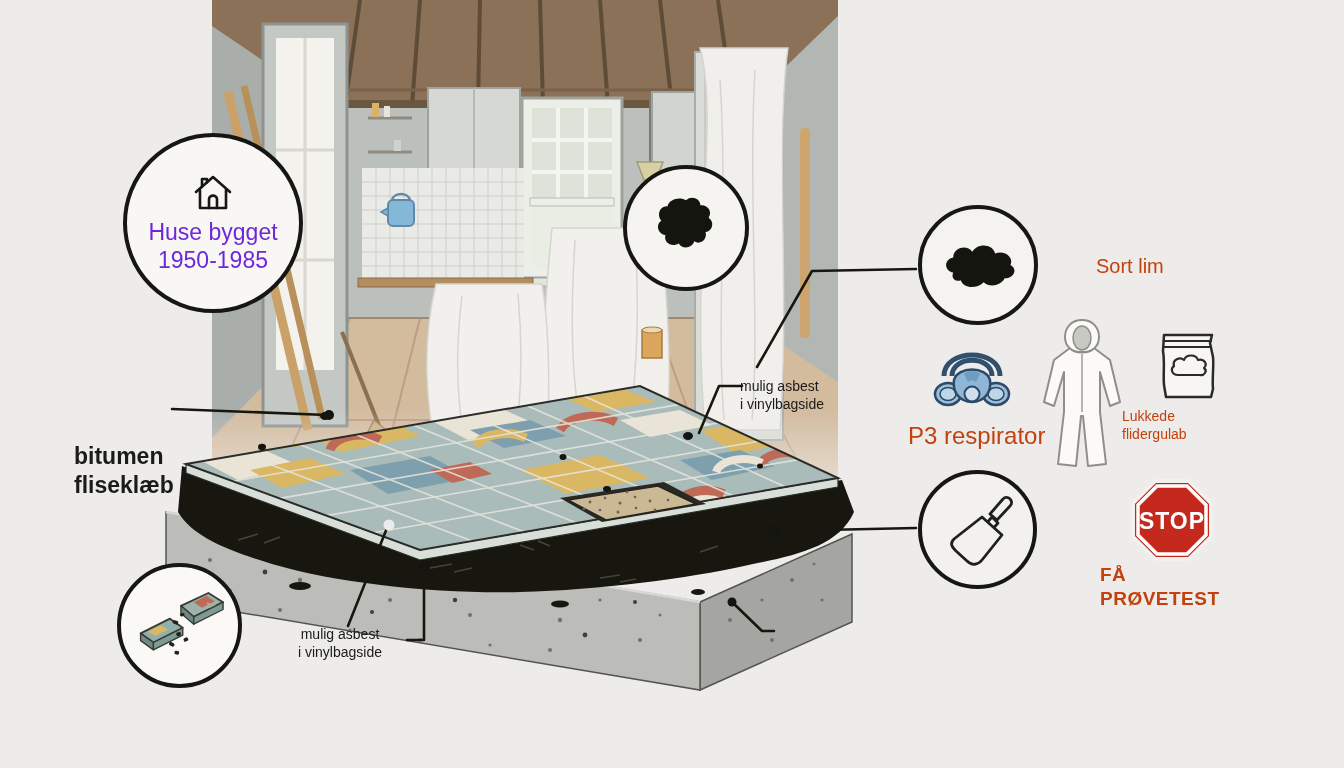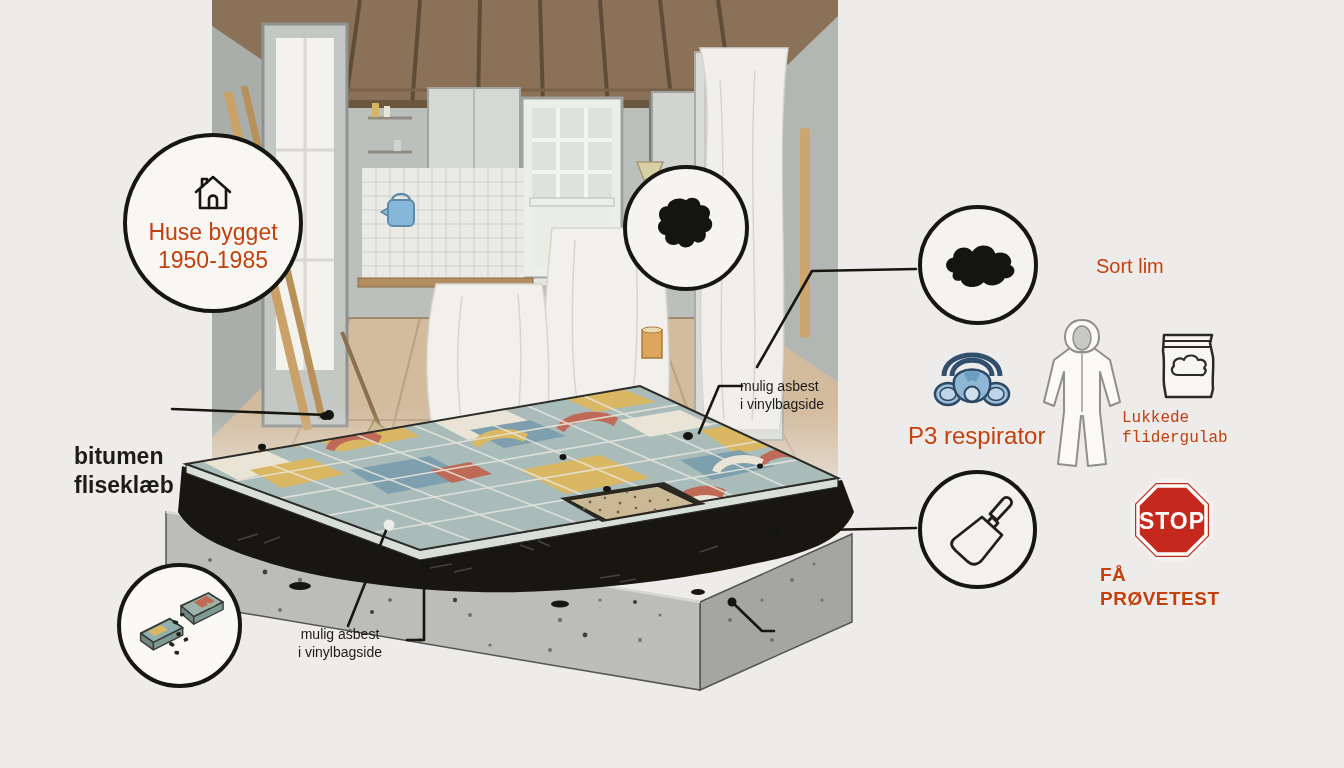--- a/index.html
+++ b/index.html
@@ -4,21 +4,21 @@
 <style>
   html,body{margin:0;padding:0;}
   body{font-family:"Liberation Sans",sans-serif;background:#e4e3e0;}
   .canvas{position:relative;width:1344px;height:768px;background:#edecea;overflow:hidden;}
   .abs{position:absolute;}
   svg{display:block;}
   
   .circle{position:absolute;border:4px solid #161613;border-radius:50%;background:#f8f7f4;
           box-sizing:border-box;display:flex;align-items:center;justify-content:center;
           flex-direction:column;}
-  .badge-text{color:#c2410c;font-size:23px;font-weight:500;line-height:1.22;text-align:center;}
+  .badge-text{color:#6d28d9;font-size:23px;font-weight:500;line-height:1.22;text-align:center;}
   
   .label{position:absolute;color:#1b1b19;line-height:1.27;}
   .label .ln{display:block;}
   .lbl-bold{font-size:23px;font-weight:700;margin-top:48px;}
   .lbl-reg{font-size:14px;font-weight:400;}
   .panel-text{position:absolute;color:#c2410c;text-align:left;line-height:1.25;}
 </style>
 </head>
 <body>
 
@@ -387,21 +387,21 @@
     <path d="M42,4 C31,4 25,12 25,21 C25,30 31,36 42,36 C53,36 59,30 59,21 C59,12 53,4 42,4 Z"></path>
     <ellipse cx="42" cy="22" rx="9" ry="12" fill="#c9c9c4" stroke-width="1.5"></ellipse>
     <path d="M42,38 V96" fill="none" stroke="#b5b5b0"></path>
   </svg>
 
   <svg class="abs" style="left:1156px;top:323px;" width="64" height="80" viewBox="0 0 64 80" fill="#f7f6f3" stroke="#2a2a26" stroke-width="2.5" stroke-linejoin="round">
     <path d="M8,12 L56,12 L54,20 L57,34 C58,44 56,54 57,66 L55,74 L10,74 L8,62 C7,50 9,40 7,28 Z"></path>
     <path d="M8,18 H56 M8,24 H55" fill="none" stroke-width="2"></path>
     <path d="M22,52 C16,52 14,46 18,43 C16,37 24,33 28,37 C30,31 40,31 42,37 C48,35 52,41 48,45 C52,48 48,53 44,52 Z" fill="none" stroke-width="2.2"></path>
   </svg>
-  <div class="panel-text" style="left:1122px;top:408px;width:136px;font-size:16px;font-family:Liberation Mono, monospace;">
+  <div class="panel-text" style="left:1122px;top:408px;width:136px;font-size:14px;">
     <span class="ln" style="display:block">Lukkede</span>
     <span class="ln" style="display:block">flidergulab</span>
   </div>
 
   <svg class="abs" style="left:1130px;top:478px;" width="84" height="84" viewBox="0 0 84 84">
     <polygon points="25,3 59,3 81,25 81,59 59,81 25,81 3,59 3,25" fill="#c5281c" stroke="#f2f1ee" stroke-width="4"></polygon>
     <polygon points="27,8 57,8 76,27 76,57 57,76 27,76 8,57 8,27" fill="none" stroke="#ffffff" stroke-width="3.5"></polygon>
     <text x="42" y="51" text-anchor="middle" font-family="Liberation Sans, sans-serif" font-size="23" font-weight="700" letter-spacing="1" fill="#ffffff">STOP</text>
   </svg>
   <div class="panel-text" style="left:1100px;top:563px;width:150px;font-size:19px;font-weight:600;letter-spacing:0.5px;">FÅ PRØVETEST</div>

